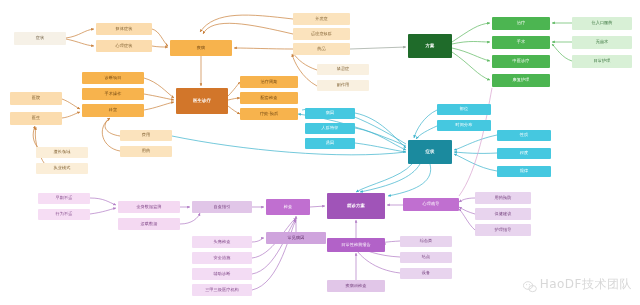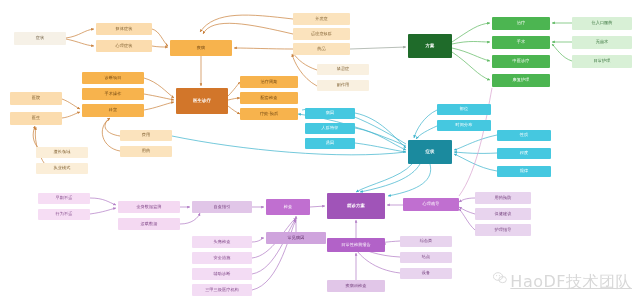--- a/index.html
+++ b/index.html
@@ -5,22 +5,22 @@
   html,body{margin:0;padding:0;background:#fff;}
   body{width:640px;height:305px;position:relative;overflow:hidden;
        font-family:"DejaVu Sans","Liberation Sans",sans-serif;}
   #canvas{position:absolute;inset:0;width:640px;height:305px;}
   svg.edges{position:absolute;left:0;top:0;width:640px;height:305px;pointer-events:none;}
   .node{position:absolute;box-sizing:border-box;display:flex;align-items:center;
         justify-content:center;text-align:center;line-height:1.05;
         font-size:4.1px;letter-spacing:.1px;border-radius:1px;overflow:hidden;
         padding:0 1px;}
   .hub{font-size:4.4px;font-weight:bold;}
-  .wm{position:absolute;right:8px;bottom:12px;display:flex;align-items:flex-start;
-      gap:3px;color:#d8d8d8;font-size:16px;letter-spacing:.5px;user-select:none;text-decoration:underline;}
+  .wm{position:absolute;right:8px;bottom:12px;display:flex;align-items:flex-end;
+      gap:3px;color:#d8d8d8;font-size:12px;letter-spacing:.5px;user-select:none;}
   .wm svg{display:block;}
 </style>
 </head>
 <body>
 
 <div id="canvas">
 
   <svg class="edges" viewBox="0 0 640 305" xmlns="http://www.w3.org/2000/svg">
     <defs>
       <marker id="aO" markerWidth="5" markerHeight="5" refX="4" refY="2" orient="auto">

